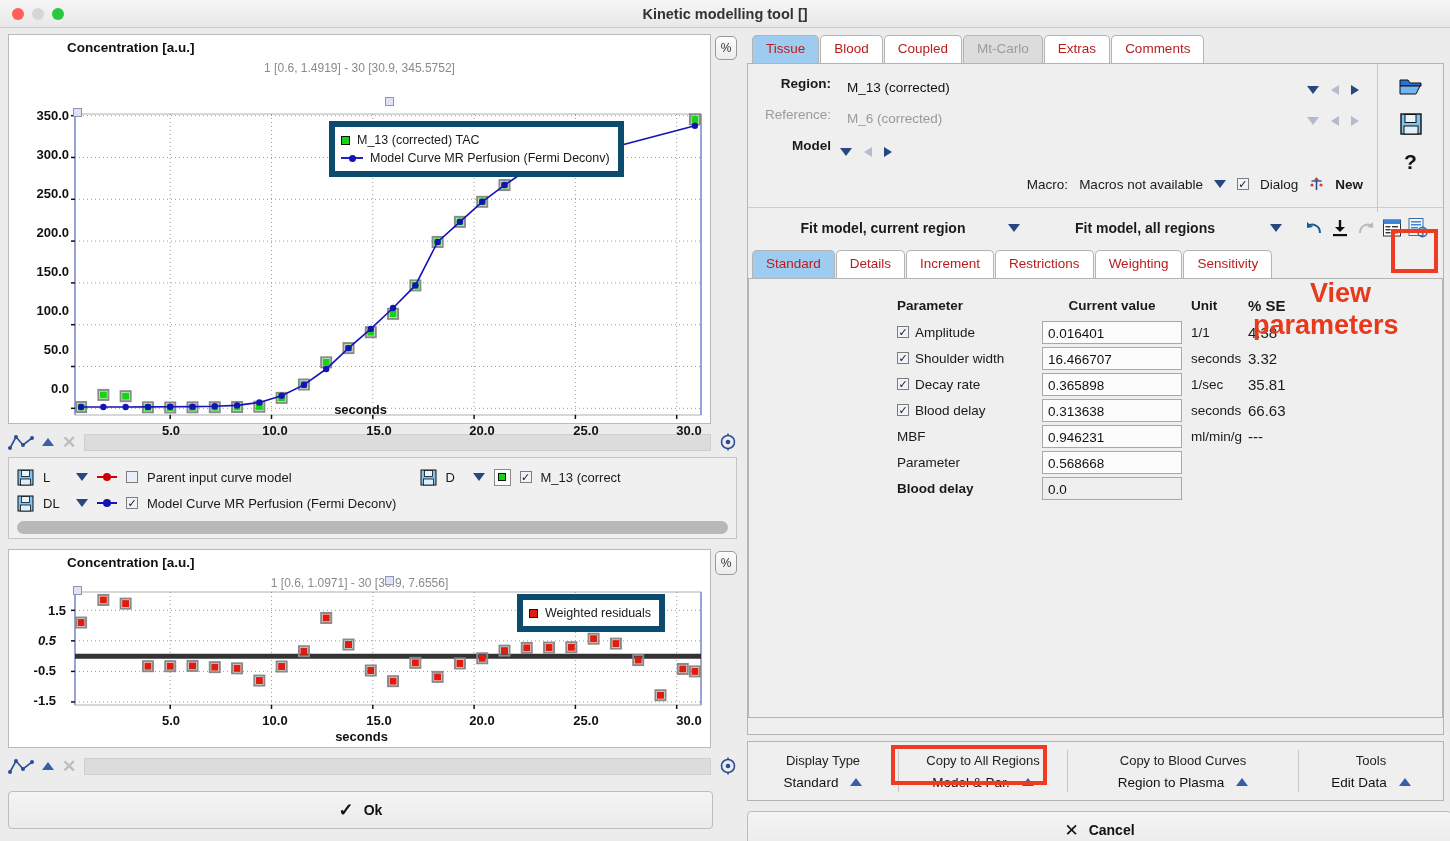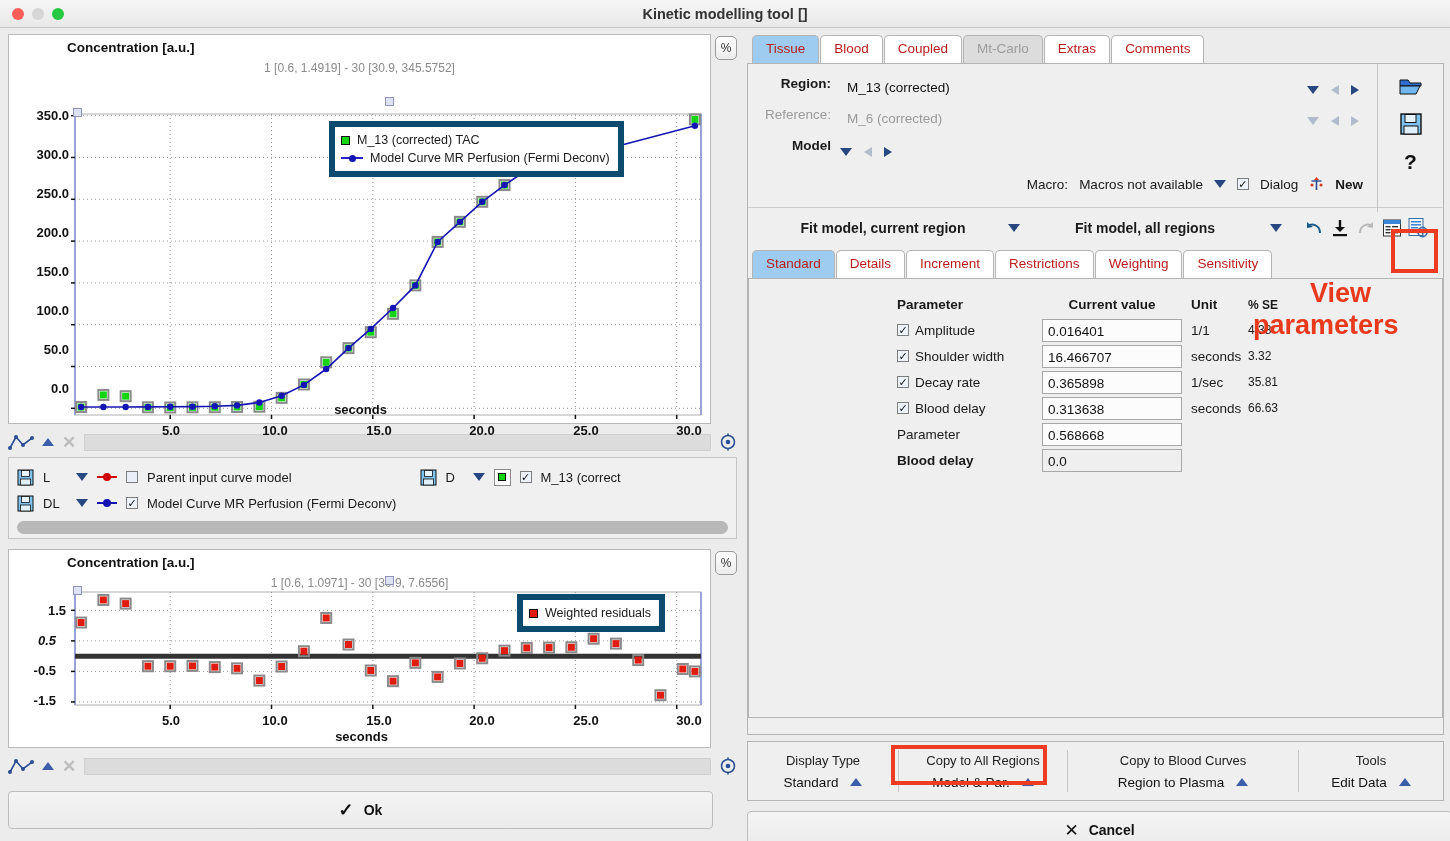--- a/index.html
+++ b/index.html
@@ -171,21 +171,21 @@
   .ptable{padding:18px 0 0 0;}
   .phead{display:flex;font-size:13.5px;font-weight:bold;margin-bottom:5px;align-items:center;}
   .prow{display:flex;align-items:center;height:26px;font-size:13.5px;}
   .pname{width:145px;display:flex;align-items:center;gap:6px;justify-content:flex-start;}
   .pname span.t{font-size:13.5px;}
   .pval{
     width:140px;height:23px;line-height:23px;background:#fcfcfc;border:1px solid #a8a8a8;
     font-size:13.5px;padding-left:5px;color:#111;
   }
   .punit{width:66px;padding-left:9px;font-size:13.5px;}
-  .pse{width:60px;font-size:12px;}
+  .pse{width:60px;font-size:15px;}
 
   .bottombar{border:1px solid #b4b4b4;background:#efefef;height:60px;display:flex;align-items:stretch;}
   .bbgroup{display:flex;flex-direction:column;align-items:center;justify-content:center;position:relative;}
   .bbtitle{font-size:13px;color:#222;margin-bottom:7px;}
   .bbval{display:flex;align-items:center;gap:12px;font-size:13.5px;color:#111;}
   .vsep{width:1px;background:#c6c6c6;margin:8px 0;}
 
   .redbox{position:absolute;border:4px solid #ef3b22;pointer-events:none;}
   .annot{
     position:absolute;color:#e8391d;font-weight:bold;font-size:27px;
@@ -729,20 +729,28 @@
           <div class="prow">
             <div class="pname">
               <span class="cbx">✓</span>
               <span class="t">Blood delay</span>
             </div>
             <div class="pval">0.313638</div>
             <div class="punit">seconds</div>
             <div class="pse">66.63</div>
           </div>
 
+          <div class="prow">
+            <div class="pname" style="padding-left:0;">
+              <span class="t" style="font-weight:normal;">MBF</span>
+            </div>
+            <div class="pval">0.946231</div>
+            <div class="punit">ml/min/g</div>
+            <div class="pse">---</div>
+          </div>
 
           <div class="prow">
             <div class="pname" style="padding-left:0;">
               <span class="t">Parameter</span>
             </div>
             <div class="pval">0.568668</div>
             <div class="punit"></div>
             <div class="pse"></div>
           </div>
 

